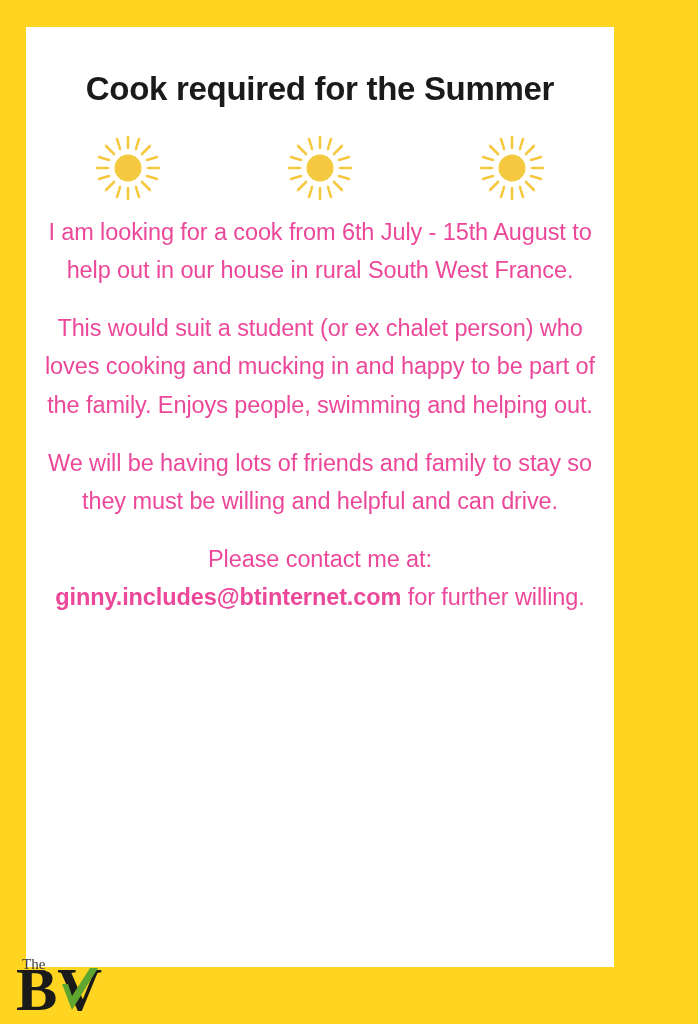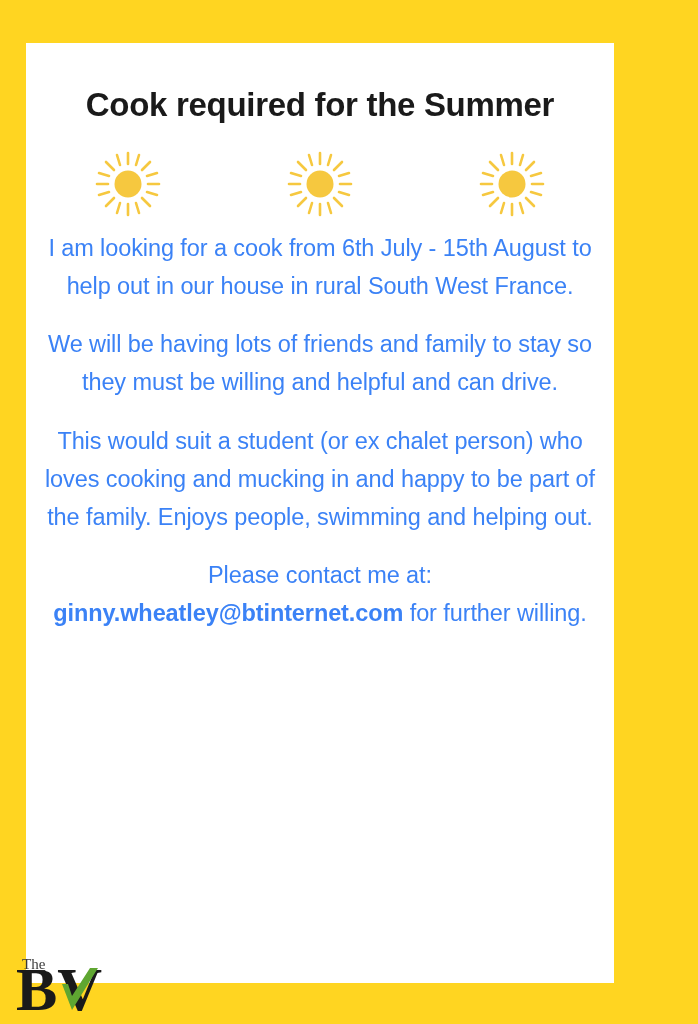--- a/index.html
+++ b/index.html
@@ -24,21 +24,20 @@
     position: absolute;
     left: 26px;
     top: 27px;
     width: 588px;
     height: 940px;
     background: #FFFFFF;
     box-sizing: border-box;
     display: flex;
     flex-direction: column;
     align-items: center;
-    margin-top: 16px;
   }
   .headline {
     margin: 0;
     padding: 42px 40px 0 40px;
     font-size: 33px;
     line-height: 1.22;
     font-weight: bold;
     color: #1A1A1A;
     text-align: center;
     letter-spacing: -0.3px;
@@ -58,21 +57,21 @@
   .sun {
     width: 74px;
     height: 74px;
     display: block;
   }
   .body-text {
     width: 572px;
     padding: 0 8px;
     box-sizing: border-box;
     text-align: center;
-    color: #3b82f6;
+    color: #ec4899;
   }
   .para {
     font-size: 23.5px;
     line-height: 1.62;
     margin: 0 0 20px 0;
     letter-spacing: -0.1px;
   }
   .para:last-child {
     margin-bottom: 0;
   }
@@ -191,25 +190,25 @@
             <line x1="8" y1="48" x2="18" y2="45"></line>
             <line x1="56" y1="29" x2="66" y2="26"></line>
           </g>
           <circle cx="37" cy="37" r="13.5" fill="#F6C83F"></circle>
         </svg>
       </span>
     </div>
 
     <div class="body-text">
       <p class="para">I am looking for a cook from 6th July - 15th August to help out in our house in rural South West France.</p>
+      <p class="para">This would suit a student (or ex chalet person) who loves cooking and mucking in and happy to be part of the family.  Enjoys people, swimming and helping out.</p>
       <p class="para">We will be having lots of friends and family to stay so they must be willing and helpful and can drive.</p>
-      <p class="para">This would suit a student (or ex chalet person) who loves cooking and mucking in and happy to be part of the family.  Enjoys people, swimming and helping out.</p>
       <p class="para">
         <span>Please contact me at:</span><br>
-        <span class="email">ginny.wheatley@btinternet.com</span><span> for further willing.</span>
+        <span class="email">ginny.includes@btinternet.com</span><span> for further willing.</span>
       </p>
     </div>
 
   </div>
 
   <div class="logo">
     <span class="logo-the">The</span>
     <span class="logo-mark">BV</span>
     <span class="logo-check">
       <svg viewBox="0 0 40 46" width="40" height="46" aria-hidden="true">

